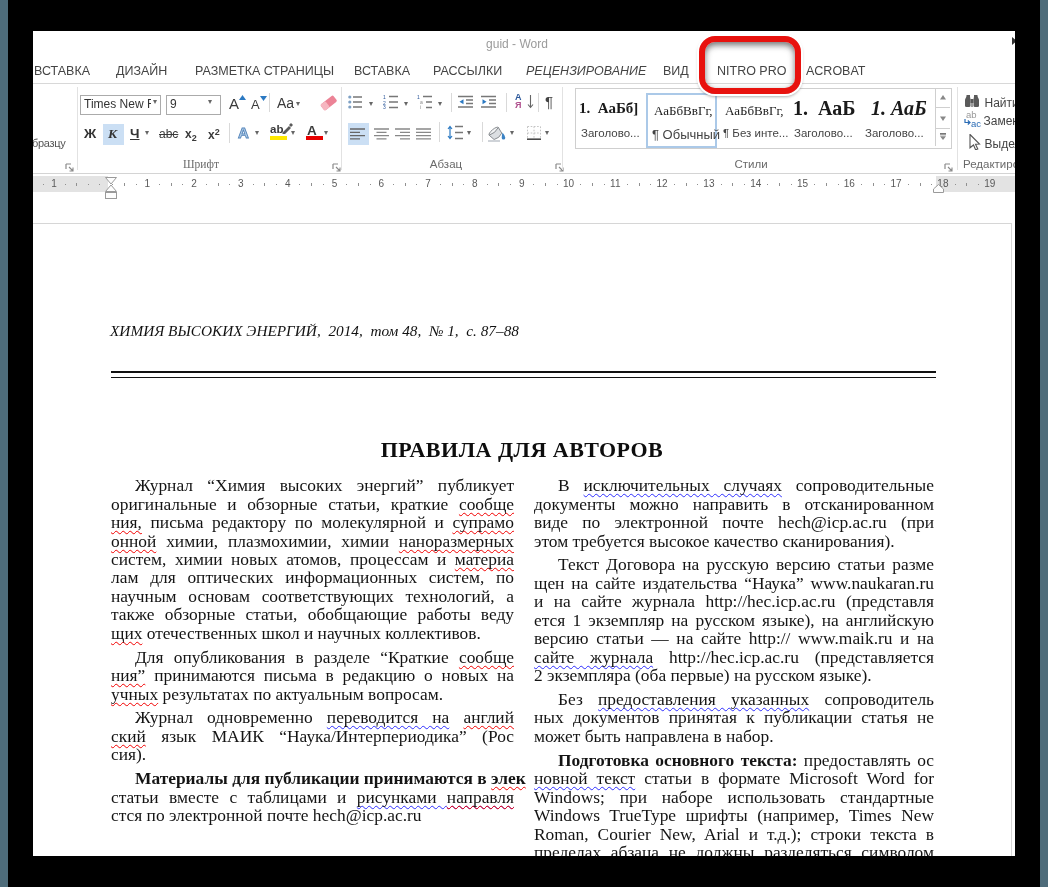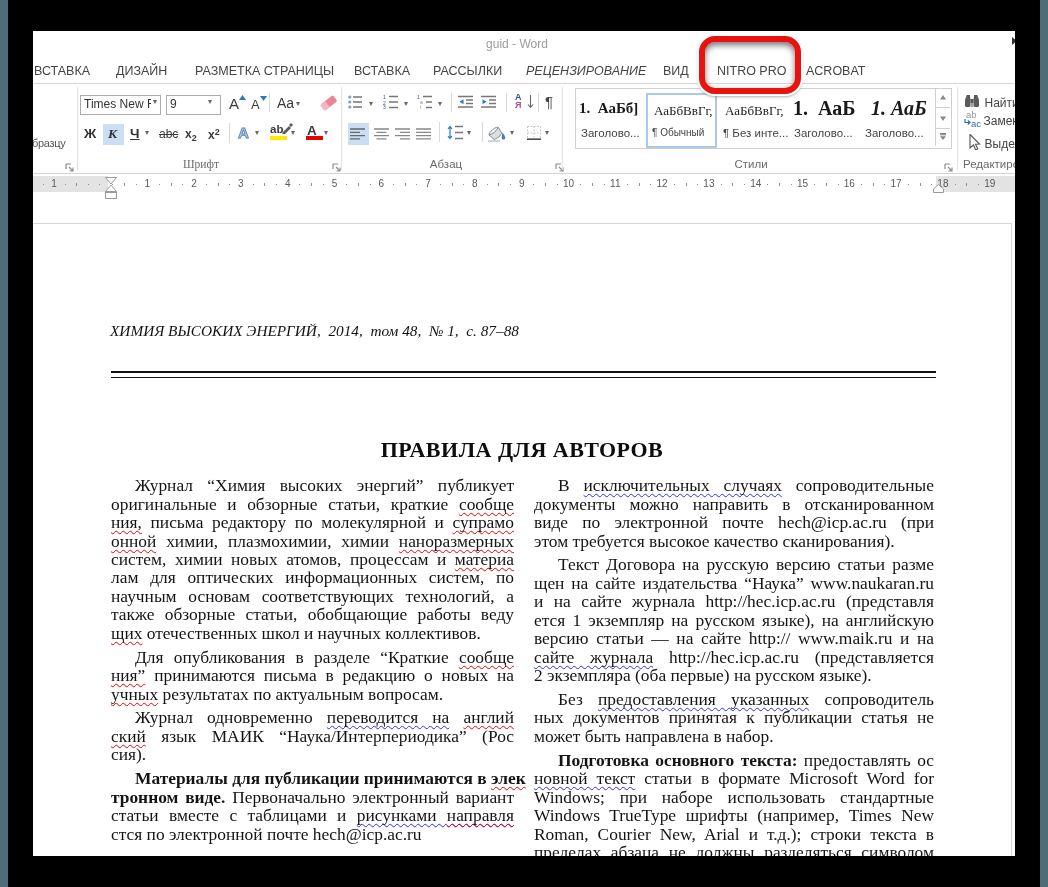--- a/index.html
+++ b/index.html
@@ -221,21 +221,21 @@
     <svg class="icon" style="left:907px;top:102px;" width="6" height="8">
         <path d="M0 0.5 H6 M0 1.8 H6" stroke="#777" stroke-width="1" fill="none"></path>
         <path d="M0 3.2 H6 L3 7 Z" fill="#888"></path>
       </svg>
 
     <div class="uitxt" style="left:546px;top:69px;font-size:15px;font-weight:bold;font-family:'Liberation Serif',serif;color:#1a1a1a;">1.&nbsp; АаБб]</div>
     <div class="uitxt" style="left:548px;top:96px;font-size:11.5px;color:#444;">Заголово...</div>
 
     <div style="position:absolute;left:612.5px;top:61.5px;width:67px;height:51px;border:2px solid #abc9e8;background:#fff;"></div>
     <div class="uitxt" style="left:621px;top:71.5px;font-size:13px;font-family:'Liberation Serif',serif;color:#1a1a1a;">АаБбВвГг,</div>
-    <div class="uitxt" style="left:619px;top:96px;font-size:10px;color:#444;">¶ Обычный</div>
+    <div class="uitxt" style="left:619px;top:96px;font-size:13px;color:#444;">¶ Обычный</div>
 
     <div class="uitxt" style="left:692px;top:71.5px;font-size:13px;font-family:'Liberation Serif',serif;color:#1a1a1a;">АаБбВвГг,</div>
     <div class="uitxt" style="left:690px;top:96px;font-size:11.5px;color:#444;">¶ Без инте...</div>
 
     <div class="uitxt" style="left:760px;top:65.5px;font-size:20px;font-weight:bold;font-family:'Liberation Serif',serif;color:#1a1a1a;">1.&nbsp; АаБ</div>
     <div class="uitxt" style="left:761px;top:96px;font-size:11.5px;color:#444;">Заголово...</div>
 
     <div class="uitxt" style="left:838px;top:65.5px;font-size:20px;font-weight:bold;font-style:italic;font-family:'Liberation Serif',serif;color:#1a1a1a;">1. АаБ</div>
     <div class="uitxt" style="left:832px;top:96px;font-size:11.5px;color:#444;">Заголово...</div>
     <div class="glabel" style="left:688px;width:60px;">Стили</div>
@@ -304,21 +304,20 @@
       <div>научным основам соответствующих технологий, а</div>
       <div>также обзорные статьи, обобщающие работы веду</div>
       <div class="fin"><span class="sqr">щих</span> отечественных школ и научных коллективов.</div>
       <div class="ind par">Для опубликования в разделе “Краткие <span class="sqr">сообще</span></div>
       <div><span class="sqr">ния”</span> принимаются письма в редакцию о новых на</div>
       <div class="fin"><span class="sqr">учных</span> результатах по актуальным вопросам.</div>
       <div class="ind par">Журнал одновременно <span class="sqb">переводится на</span> <span class="sqr">англий</span></div>
       <div><span class="sqr">ский</span> язык МАИК “Наука/Интерпериодика” (Рос</div>
       <div class="fin">сия).</div>
       <div class="ind par"><b>Материалы для публикации принимаются в <span class="sqr">элек</span></b></div>
-      <div><b>тронном виде.</b> Первоначально электронный вариант</div>
       <div>статьи вместе с таблицами и <span class="sqb">рисунками <span class="sqr">направля</span></span></div>
       <div class="fin">стся по электронной почте hech@icp.ac.ru</div>
     </div>
     <div class="col" id="col2">
       <div class="ind">В <span class="sqb">исключительных случаях</span> сопроводительные</div>
       <div>документы можно направить в отсканированном</div>
       <div>виде по электронной почте hech@icp.ac.ru (при</div>
       <div class="fin">этом требуется высокое качество сканирования).</div>
       <div class="ind par">Текст Договора на русскую версию статьи разме</div>
       <div>щен на сайте издательства “Наука” www.naukaran.ru</div>

